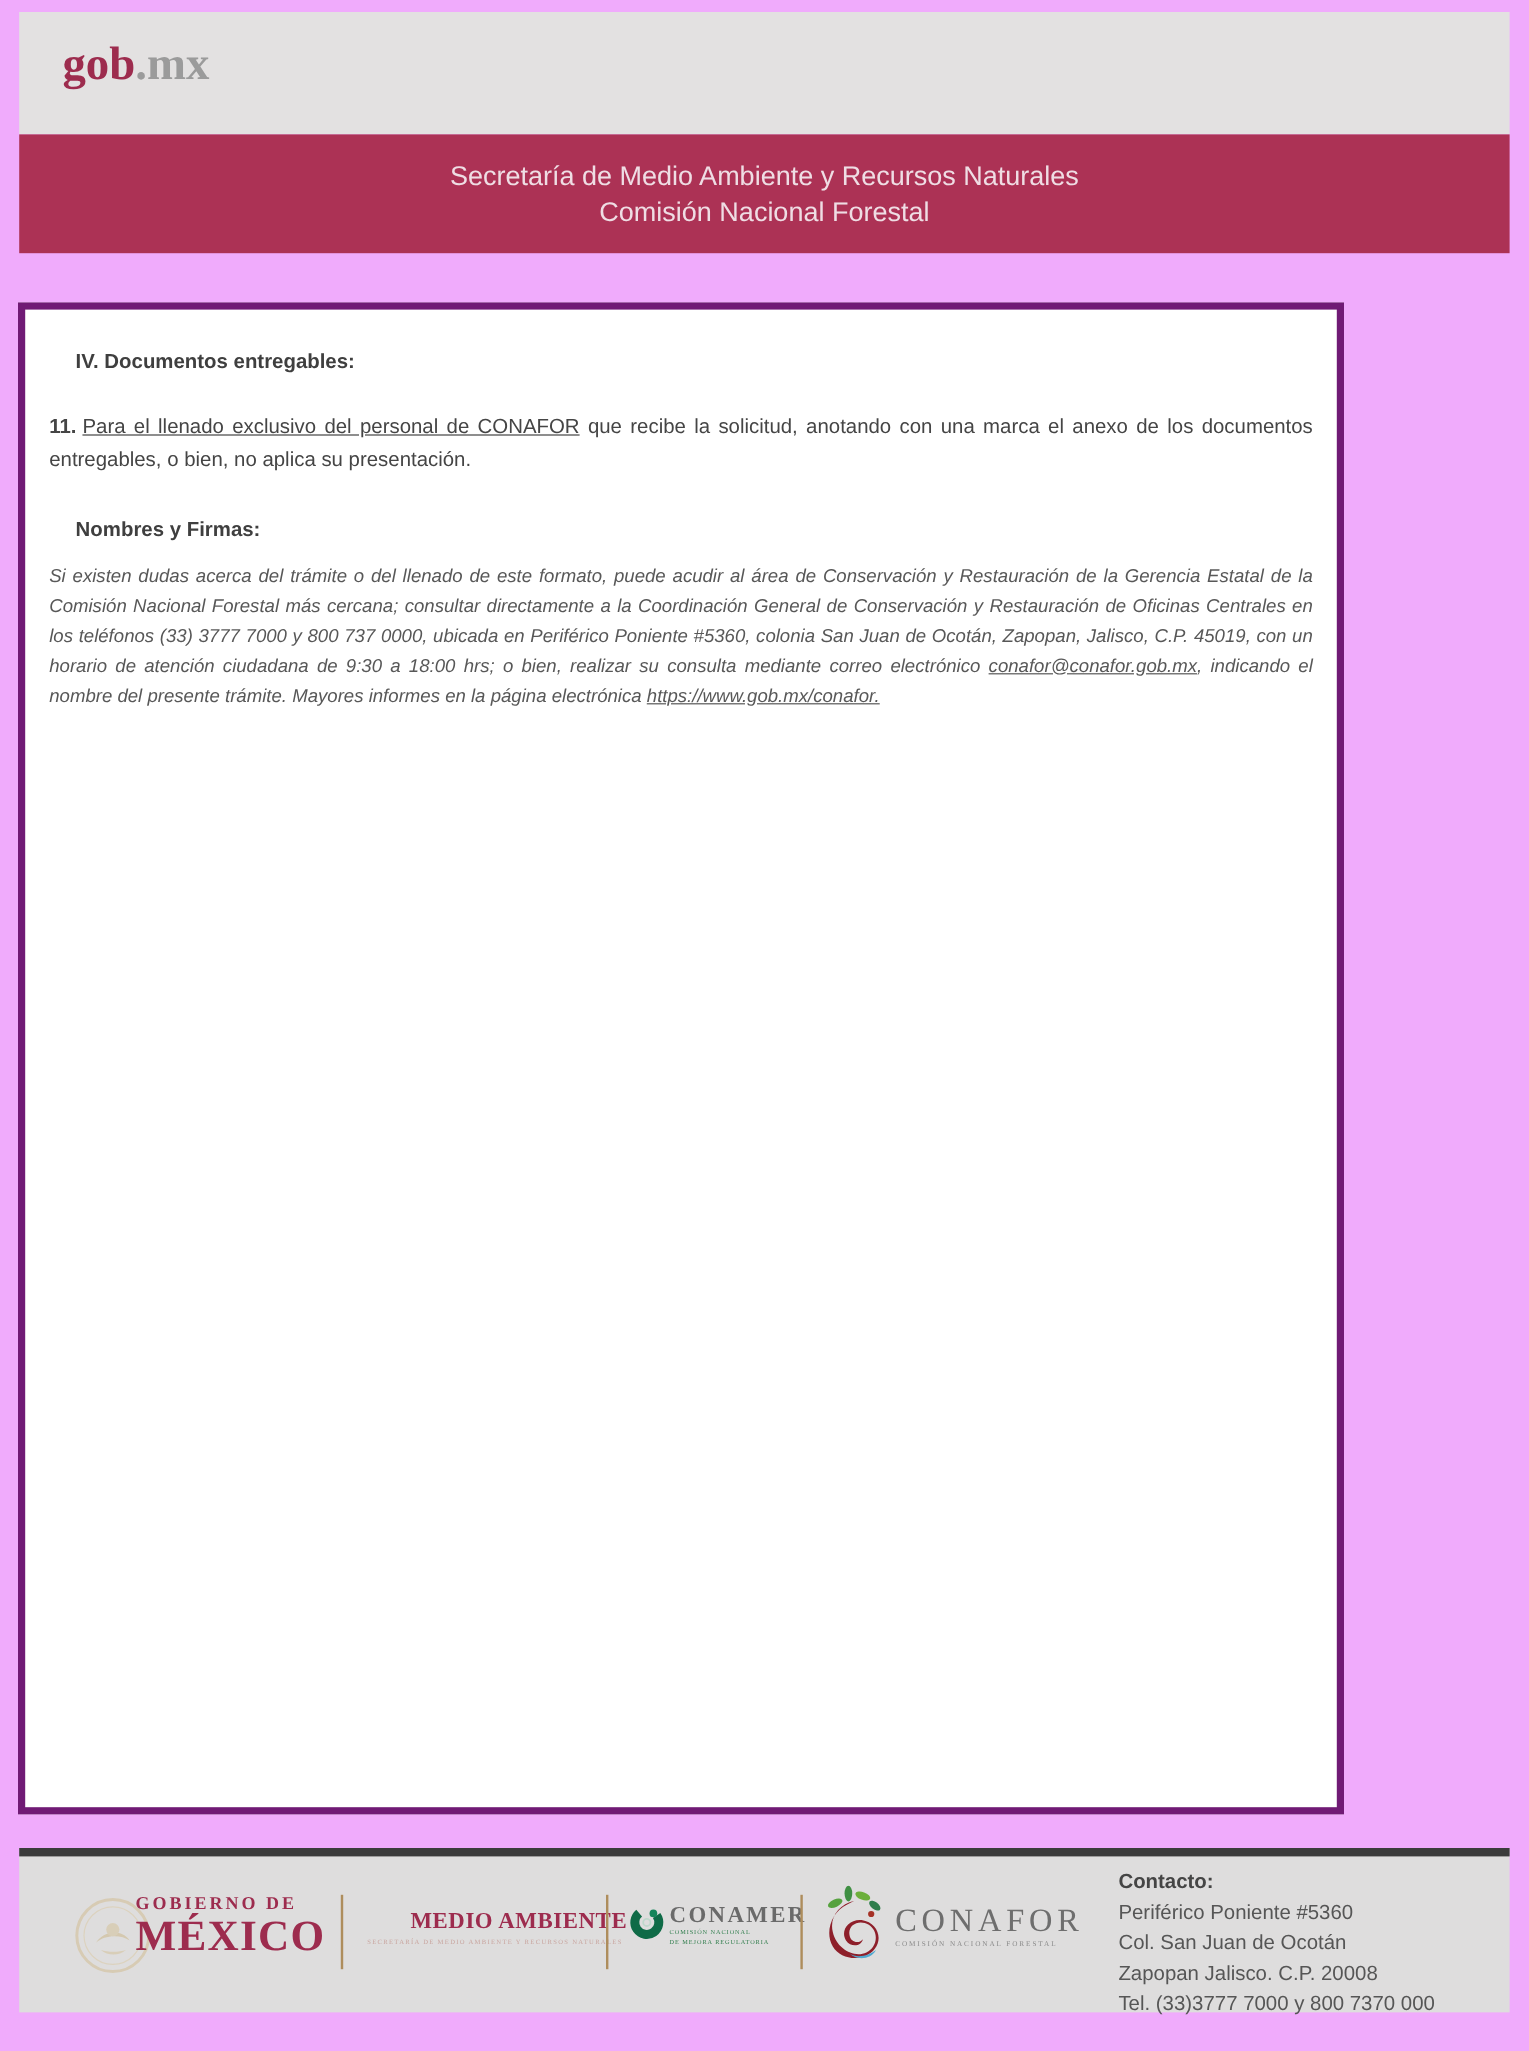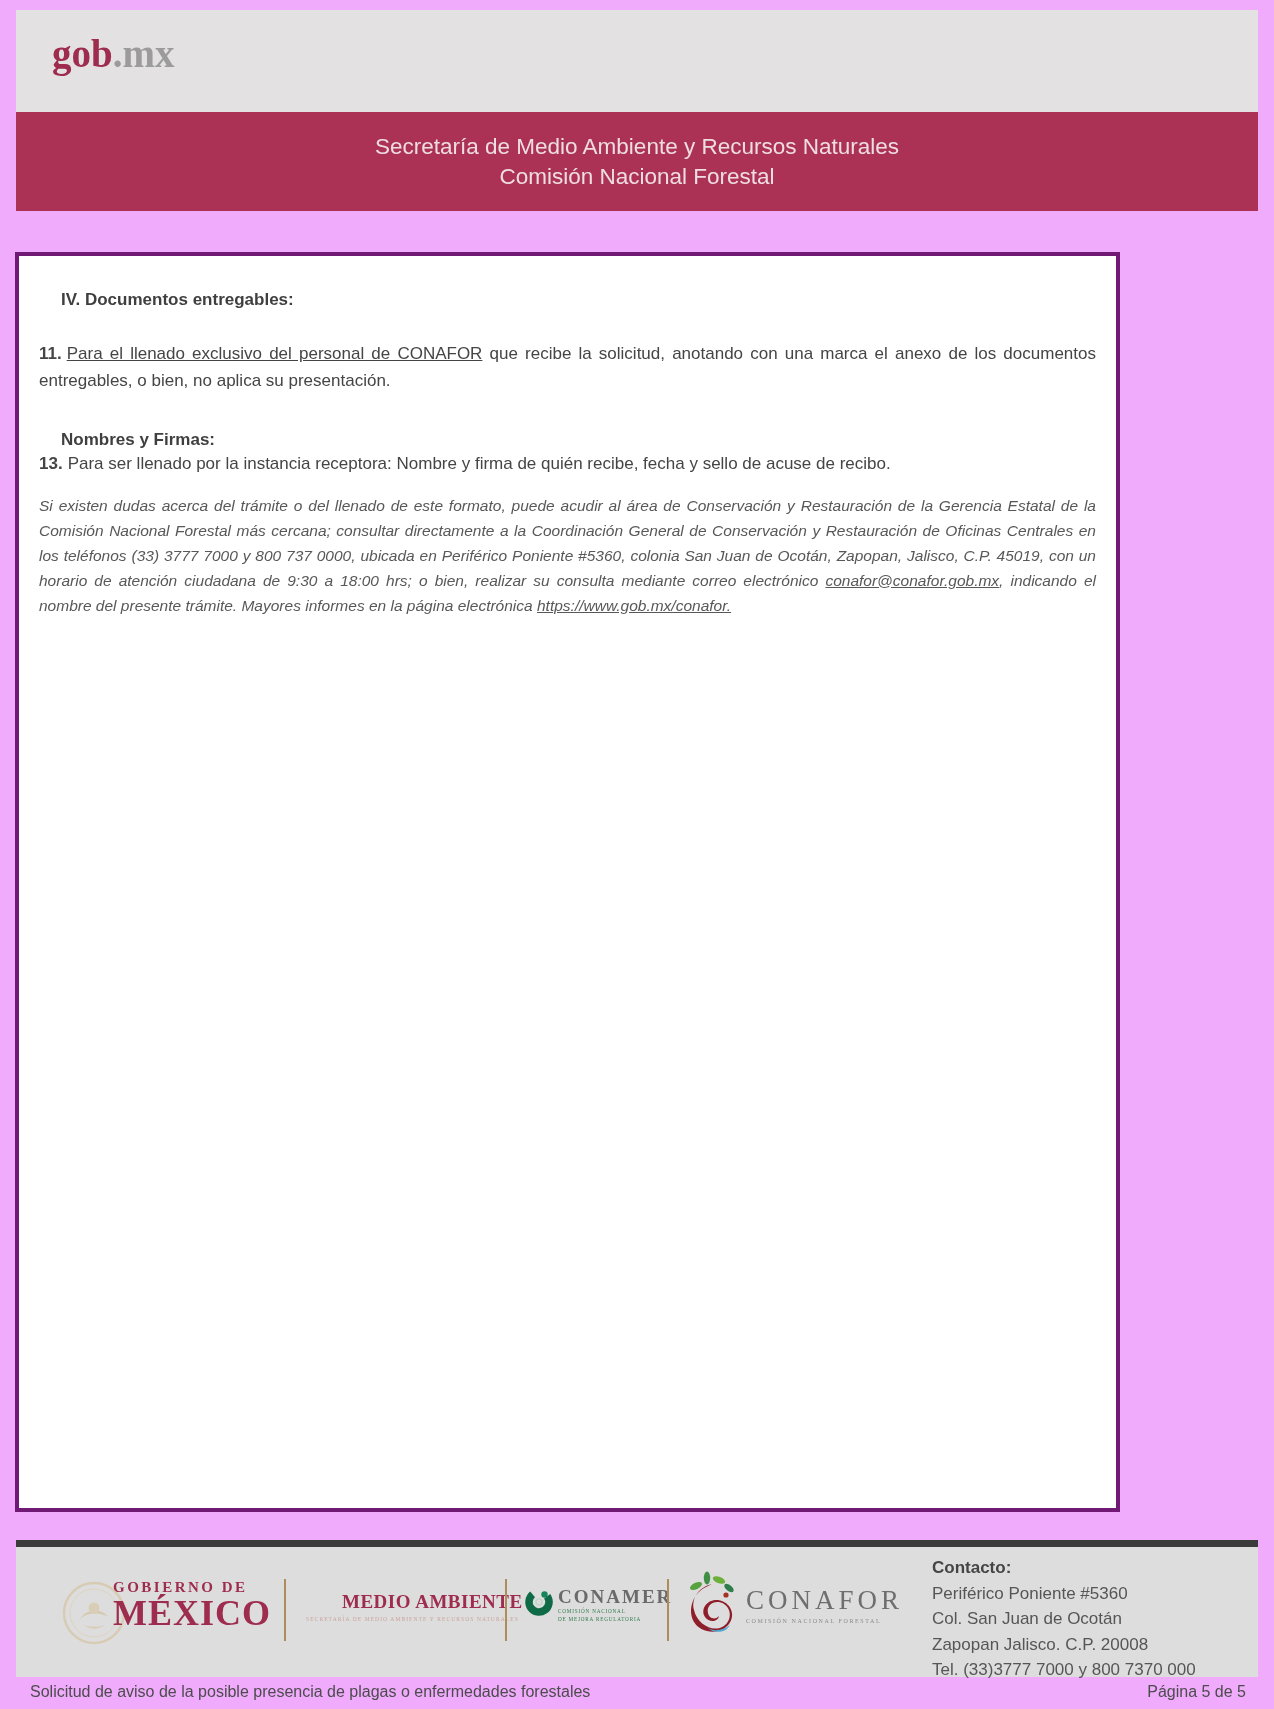--- a/index.html
+++ b/index.html
@@ -25,21 +25,21 @@
   .gob-logo{position:absolute;left:36px;top:24px;font-family:"Liberation Serif", serif;font-weight:bold;font-size:39px;line-height:1;}
   .gob-logo .gob{color:var(--maroon_logo);}
   .gob-logo .mx{color:#9B9B9B;}
   
   .banner{
     position:absolute;left:16px;top:112px;width:1242px;height:99px;background:var(--maroon_banner);
     text-align:center;color:#EFDDE4;font-size:22.5px;line-height:30px;box-sizing:border-box;padding-top:20px;
   }
   
   .main-box{
-    position:absolute;left:15px;top:252px;width:1105px;height:1260px;border:4px solid #701a75;
+    position:absolute;left:15px;top:252px;width:1105px;height:1260px;border:6px solid #701a75;
     box-sizing:border-box;background:#fff;padding:24px 20px 0 20px;
   }
   .section-title{font-size:17px;font-weight:bold;margin:10px 0 0 22px;color:var(--text_dark);}
   .names-title{font-size:17px;font-weight:bold;margin:36px 0 0 22px;color:var(--text_dark);}
   .item{font-size:17px;line-height:27px;text-align:justify;margin:0;color:#454545;}
   .item.first{margin-top:30px;}
   .item.mt{margin-top:36px;}
   .item .num{font-weight:bold;margin-right:5px;}
   .underline{text-decoration:underline;}
   .note{
@@ -93,21 +93,20 @@
     <div>Comisión Nacional Forestal</div>
   </div>
 
   <div class="main-box">
     <div class="section-title">IV. Documentos entregables:</div>
 
     <p class="item first"><span class="num">11.</span><span class="underline">Para el llenado exclusivo del personal de CONAFOR</span><span> que recibe la solicitud, anotando con una marca el anexo de los documentos entregables, o bien, no aplica su presentación.</span></p>
 
     <div class="names-title">Nombres y Firmas:</div>
 
-    <p class="item"><span class="num">13.</span><span>Para ser llenado por la instancia receptora: Nombre y firma de quién recibe, fecha y sello de acuse de recibo.</span></p>
 
     <p class="note"><span>Si existen dudas acerca del trámite o del llenado de este formato, puede acudir al área de Conservación y Restauración de la Gerencia Estatal de la Comisión Nacional Forestal más cercana; consultar directamente a la Coordinación General de Conservación y Restauración de Oficinas Centrales en los teléfonos (33) 3777 7000 y 800 737 0000, ubicada en Periférico Poniente #5360, colonia San Juan de Ocotán, Zapopan, Jalisco, C.P. 45019, con un horario de atención ciudadana de 9:30 a 18:00 hrs; o bien, realizar su consulta mediante correo electrónico </span><span class="link">conafor@conafor.gob.mx</span><span>, indicando el nombre del presente trámite. Mayores informes en la página electrónica </span><span class="link">https://www.gob.mx/conafor.</span></p>
   </div>
 
   <div class="footer-band">
 
     <span class="seal">
       <svg width="64" height="64" viewBox="0 0 64 64">
         <circle cx="32" cy="32" r="30" fill="none" stroke="#D6C9AE" stroke-width="2.5"></circle>
         <circle cx="32" cy="32" r="24" fill="none" stroke="#DCD1BA" stroke-width="1"></circle>
@@ -170,18 +169,14 @@
 
     <div class="contact">
       <div class="c-title">Contacto:</div>
       <div>Periférico Poniente #5360</div>
       <div>Col. San Juan de Ocotán</div>
       <div>Zapopan Jalisco. C.P. 20008</div>
       <div>Tel. (33)3777 7000 y 800 7370 000</div>
     </div>
   </div>
 
-  <div class="bottom-row">
-    <span>Solicitud de aviso de la posible presencia de plagas o enfermedades forestales</span>
-    <span>Página 5 de 5</span>
-  </div>
 
 </div>
 
 </body></html>

